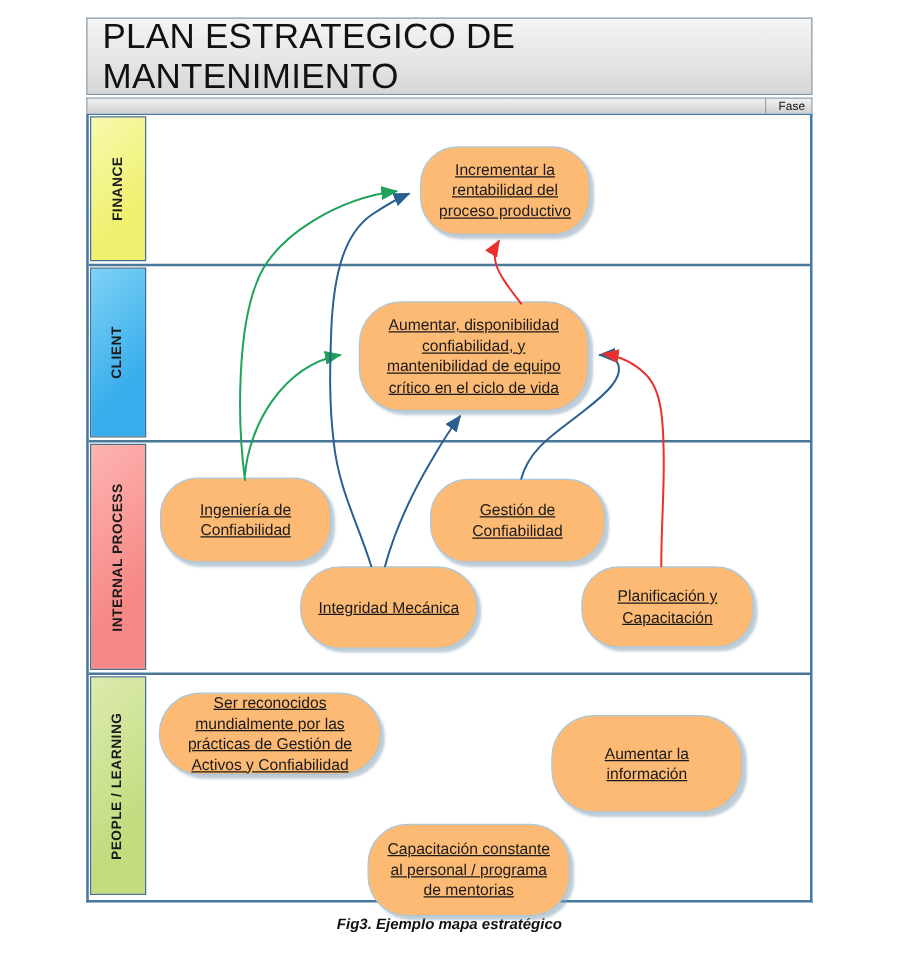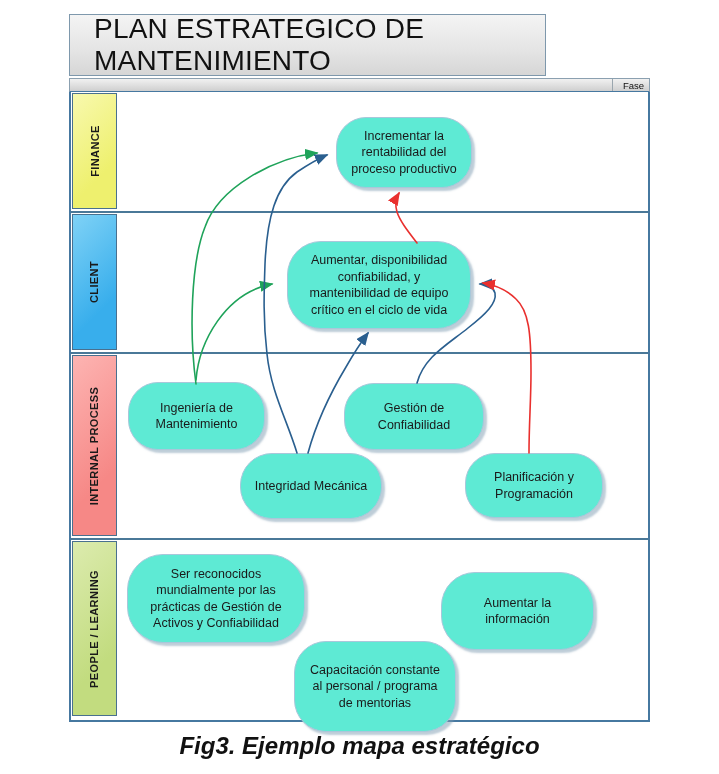--- a/index.html
+++ b/index.html
@@ -1,23 +1,23 @@
 <!DOCTYPE html>
 <html><head>
 <meta charset="utf-8">
 <style>
   html,body{margin:0;padding:0;background:#ffffff;}
   body{width:719px;height:774px;position:relative;font-family:"Liberation Sans",sans-serif;overflow:hidden;}
 
   
   .title-box{
-    position:absolute;left:69px;top:14px;width:477px;height:62px;
+    position:absolute;left:69px;top:14px;width:581px;height:62px;
     background:linear-gradient(180deg,#f4f4f4 0%,#e4e4e4 60%,#d6d6d6 100%);
     border:1px solid #7e98ac;box-sizing:border-box;
-    display:flex;align-items:center;padding-left:24px;
+    display:flex;align-items:center;padding-left:12px;
     font-size:28px;letter-spacing:.2px;color:#111;
   }
   .phase-bar{
     position:absolute;left:69px;top:78px;width:581px;height:15px;
     background:linear-gradient(180deg,#f1f1f1,#cfcfcf);
     border:1px solid #8ba0b0;border-bottom:2px solid #4678a0;box-sizing:border-box;
     display:flex;justify-content:flex-end;align-items:center;
   }
   .phase-cell{
     height:100%;display:flex;align-items:center;justify-content:flex-end;
@@ -40,35 +40,35 @@
     transform:rotate(-90deg);white-space:nowrap;
     font-size:11px;font-weight:600;letter-spacing:.4px;color:#1a1a1a;
   }
   .lane.finance  .lane-label{background:linear-gradient(135deg,#f8f9ae 0%,#eef06e 70%);}
   .lane.client   .lane-label{background:linear-gradient(135deg,#7fd2f6 0%,#38aeec 70%);}
   .lane.internal .lane-label{background:linear-gradient(135deg,#fdb4b2 0%,#f68886 70%);}
   .lane.people   .lane-label{background:linear-gradient(135deg,#dcebae 0%,#c2dc7f 70%);}
 
   
   .node{
-    position:absolute;z-index:5;background:#5eead4;
+    position:absolute;z-index:5;background:#fdba74;
     border:1.3px solid #a9c7da;box-sizing:border-box;
     box-shadow:3px 3px 2px rgba(125,155,178,.5);
     display:flex;align-items:center;justify-content:center;text-align:center;
-    font-size:12.5px;line-height:1.32;color:#1a1a1a;padding:4px 9px;
+    font-size:12.5px;line-height:1.32;color:#1a1a1a;padding:4px 9px;text-decoration:underline;
   }
 
   
   svg.connectors{position:absolute;left:0;top:0;z-index:6;pointer-events:none;}
   svg.connectors path.edge{fill:none;stroke-width:1.6px;stroke-linecap:round;}
 
   
   .caption{
     position:absolute;left:0;top:732px;width:719px;text-align:center;
-    font-size:24px;font-weight:bold;font-style:italic;color:#111;
+    font-size:12px;font-weight:bold;font-style:italic;color:#111;
   }
 </style>
 </head>
 <body>
 
 <div class="title-box">
   <span>PLAN ESTRATEGICO DE MANTENIMIENTO</span>
 </div>
 <div class="phase-bar">
   <span class="phase-cell">Fase</span>
@@ -92,26 +92,26 @@
   </div>
   <div class="lane people" style="height:178px">
     <div class="lane-label">
       <span>PEOPLE / LEARNING</span>
     </div>
   </div>
 </div>
 
 <div class="node" style="left:336px;top:117px;width:136px;height:71px;border-radius:30px">Incrementar la rentabilidad del proceso productivo</div>
 <div class="node" style="left:287px;top:241px;width:184px;height:88px;border-radius:34px">Aumentar, disponibilidad confiabilidad, y mantenibilidad de equipo crítico en el ciclo de vida</div>
-<div class="node" style="left:128px;top:382px;width:137px;height:68px;border-radius:30px">Ingeniería de Mantenimiento</div>
+<div class="node" style="left:128px;top:382px;width:137px;height:68px;border-radius:30px">Ingeniería de Confiabilidad</div>
 <div class="node" style="left:240px;top:453px;width:142px;height:66px;border-radius:32px">Integridad Mecánica</div>
 <div class="node" style="left:344px;top:383px;width:140px;height:67px;border-radius:30px">Gestión de Confiabilidad</div>
-<div class="node" style="left:465px;top:453px;width:138px;height:65px;border-radius:30px">Planificación y Programación</div>
-<div class="node" style="left:127px;top:554px;width:178px;height:89px;border-radius:36px">Ser reconocidos mundialmente por las prácticas de Gestión de Activos y Confiabilidad</div>
-<div class="node" style="left:294px;top:641px;width:162px;height:91px;border-radius:32px">Capacitación constante al personal / programa de mentorias</div>
+<div class="node" style="left:465px;top:453px;width:138px;height:65px;border-radius:30px">Planificación y Capacitación</div>
+<div class="node" style="left:127px;top:554px;width:178px;height:66px;border-radius:36px">Ser reconocidos mundialmente por las prácticas de Gestión de Activos y Confiabilidad</div>
+<div class="node" style="left:294px;top:659px;width:162px;height:74px;border-radius:32px">Capacitación constante al personal / programa de mentorias</div>
 <div class="node" style="left:441px;top:572px;width:153px;height:78px;border-radius:34px">Aumentar la información</div>
 
 <svg class="connectors" width="719" height="774" viewBox="0 0 719 774">
   <defs>
     <marker id="ah-green" orient="auto" markerWidth="9" markerHeight="7" refX="7.5" refY="3.5">
       <path d="M0,0 L8.5,3.5 L0,7 Z" fill="#1fa35a"></path>
     </marker>
     <marker id="ah-navy" orient="auto" markerWidth="9" markerHeight="7" refX="7.5" refY="3.5">
       <path d="M0,0 L8.5,3.5 L0,7 Z" fill="#2a5f8f"></path>
     </marker>

